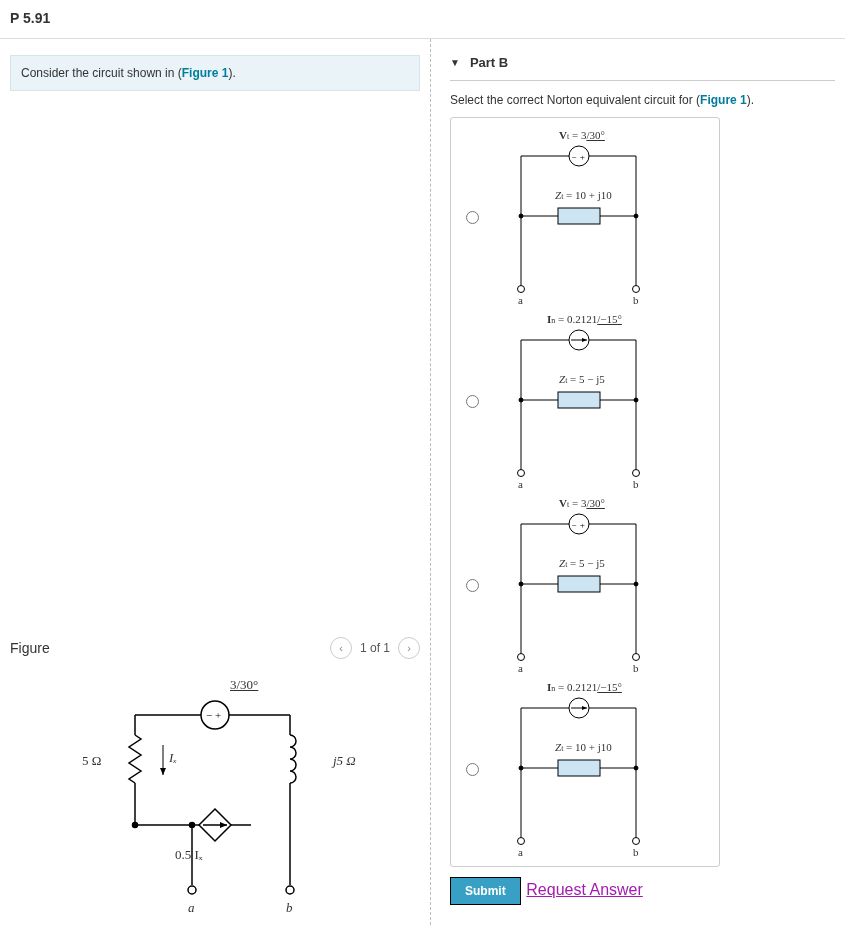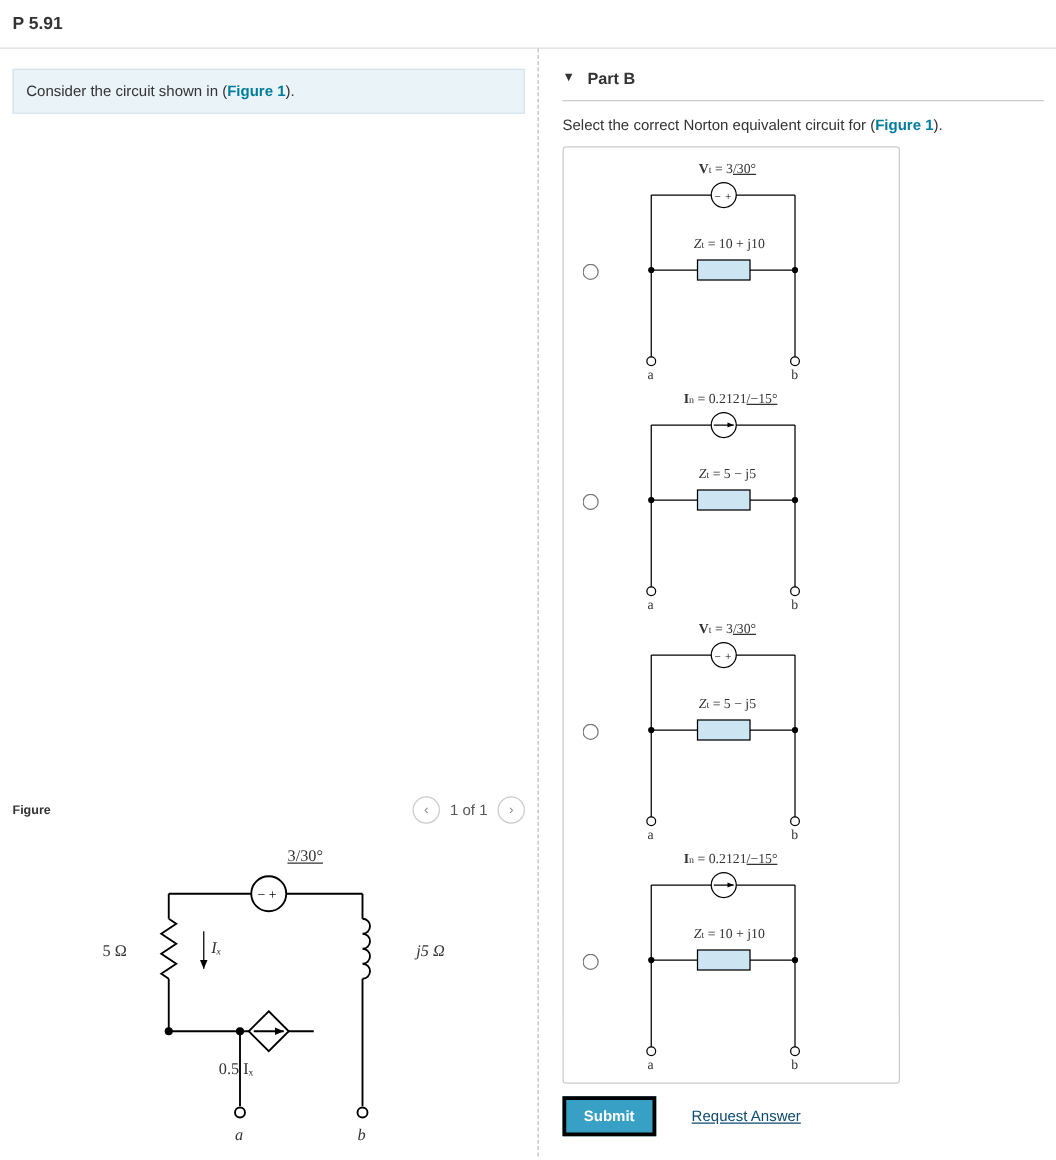--- a/index.html
+++ b/index.html
@@ -77,41 +77,41 @@
     font-size: 11px;
   }
   .circ svg { position: absolute; top:0; left:0; }
   .circ .lbl { position: absolute; font-style: normal; white-space: nowrap; }
   .circ .sub { font-size: 8px; }
   .circ .under { text-decoration: underline; }
   .submit-row { margin-top: 8px; }
   .btn-submit {
     background: #37a0c4;
     color: #fff;
-    border: 3px solid #000000;
+    border: 1px solid #000000;
     padding: 6px 14px;
     font-size: 12px;
     font-weight: bold;
     cursor: pointer;
   }
   .req-ans {
-    color: #0c4a6e;
+    color: #a21caf;
     text-decoration: underline;
-    font-size: 12px;
-    margin-left: 25px;
+    font-size: 16px;
+    margin-left: 2px;
     cursor: pointer;
   }
   .fig-block { margin-top: 540px; }
   .fig-head {
     display: flex;
     align-items: center;
     justify-content: space-between;
     padding: 6px 0;
   }
-  .fig-title { font-weight: bold; font-size: 10px; }
+  .fig-title { font-weight: normal; font-size: 14px; }
   .pager { display: flex; align-items: center; font-size: 12px; color: #555; }
   .pg-btn {
     width: 22px; height: 22px; border-radius: 50%;
     border: 1px solid #ccc; background: #fff;
     display: flex; align-items: center; justify-content: center;
     font-size: 11px; color: #888; cursor: pointer;
   }
   .pg-txt { margin: 0 8px; }
   .main-circ {
     width: 280px; height: 250px; margin: 10px auto 0;

